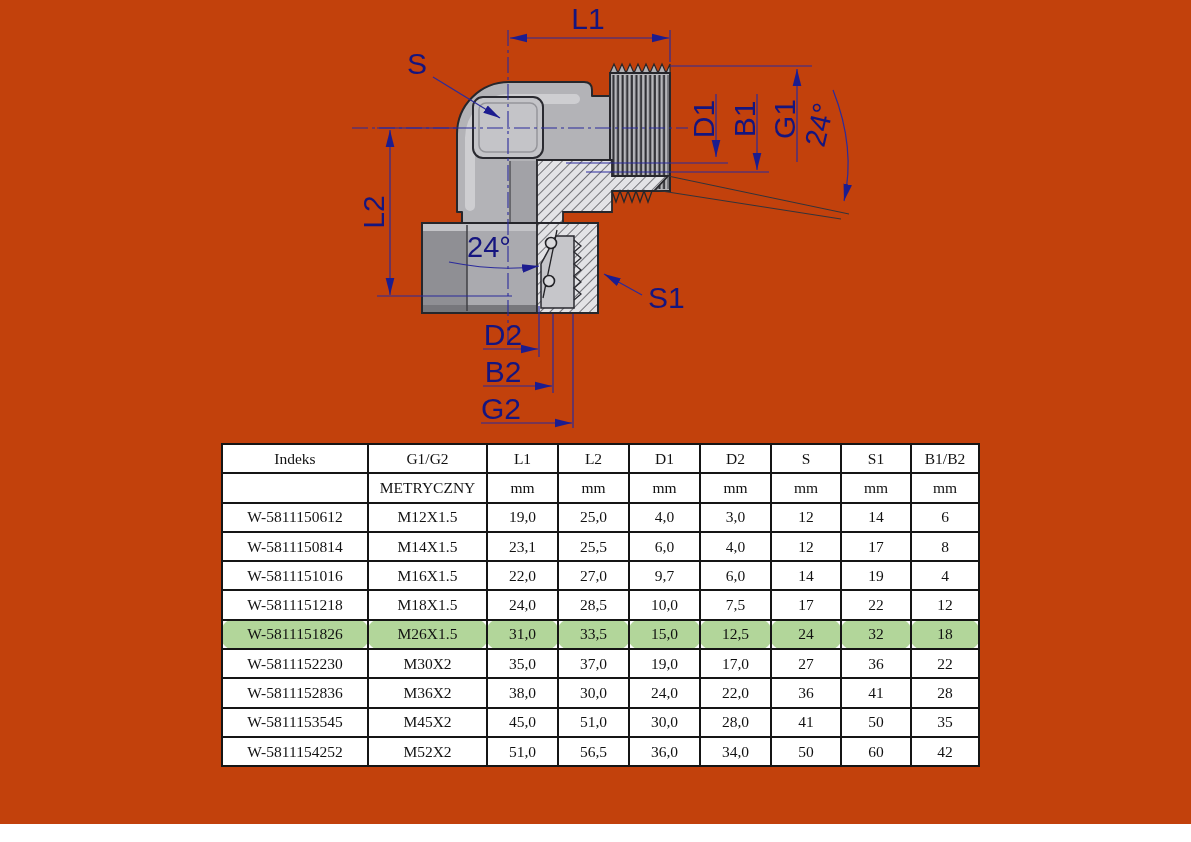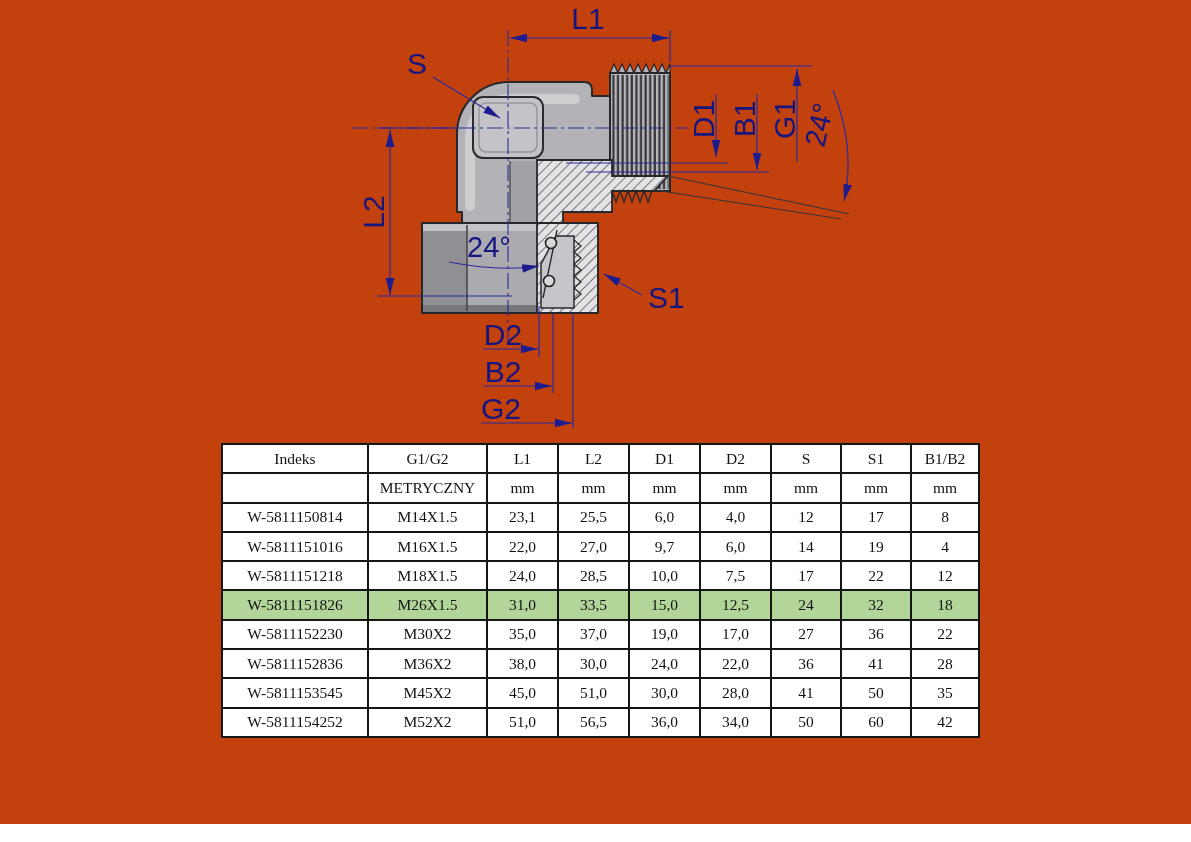--- a/index.html
+++ b/index.html
@@ -16,21 +16,21 @@
   
   #spec-table-wrap{position:absolute;left:221px;top:443px;}
   table{border-collapse:collapse;table-layout:fixed;width:757px;background:#fff;font-family:Liberation Serif, serif;}
   col:nth-child(1){width:146px;}col:nth-child(2){width:119px;}
   col:nth-child(3){width:71px;}col:nth-child(4){width:71px;}
   col:nth-child(5){width:71px;}col:nth-child(6){width:71px;}
   col:nth-child(7){width:70px;}col:nth-child(8){width:70px;}
   col:nth-child(9){width:68px;}
   td{border:2px solid #151515;height:27.3px;text-align:center;vertical-align:middle;
      font-size:15.5px;color:#111;padding:0;white-space:nowrap;overflow:hidden;}
-  tr.hl td{background:var(--hl,#b2d69a);}
+  tr.hl td{background:var(--hl,#b2d69a);border-radius:10px;}
 </style>
 </head>
 <body>
 
 <div id="page">
 
   <svg id="drawing" width="1191" height="442" viewBox="0 0 1191 442">
     <defs>
       <marker id="arr" viewBox="0 0 18 11" refX="17" refY="5.5" markerWidth="18" markerHeight="11" orient="auto" markerUnits="userSpaceOnUse">
         <path d="M0,1.2 L17,5.5 L0,9.8 Z" fill="#1c1c8f"></path>
@@ -187,20 +187,31 @@
             <td>METRYCZNY</td>
             <td>mm</td>
             <td>mm</td>
             <td>mm</td>
             <td>mm</td>
             <td>mm</td>
             <td>mm</td>
             <td>mm</td>
           </tr>
           <tr>
+            <td>W-5811150612</td>
+            <td>M12X1.5</td>
+            <td>19,0</td>
+            <td>25,0</td>
+            <td>4,0</td>
+            <td>3,0</td>
+            <td>12</td>
+            <td>14</td>
+            <td>6</td>
+          </tr>
+          <tr>
             <td>W-5811150814</td>
             <td>M14X1.5</td>
             <td>23,1</td>
             <td>25,5</td>
             <td>6,0</td>
             <td>4,0</td>
             <td>12</td>
             <td>17</td>
             <td>8</td>
           </tr>

